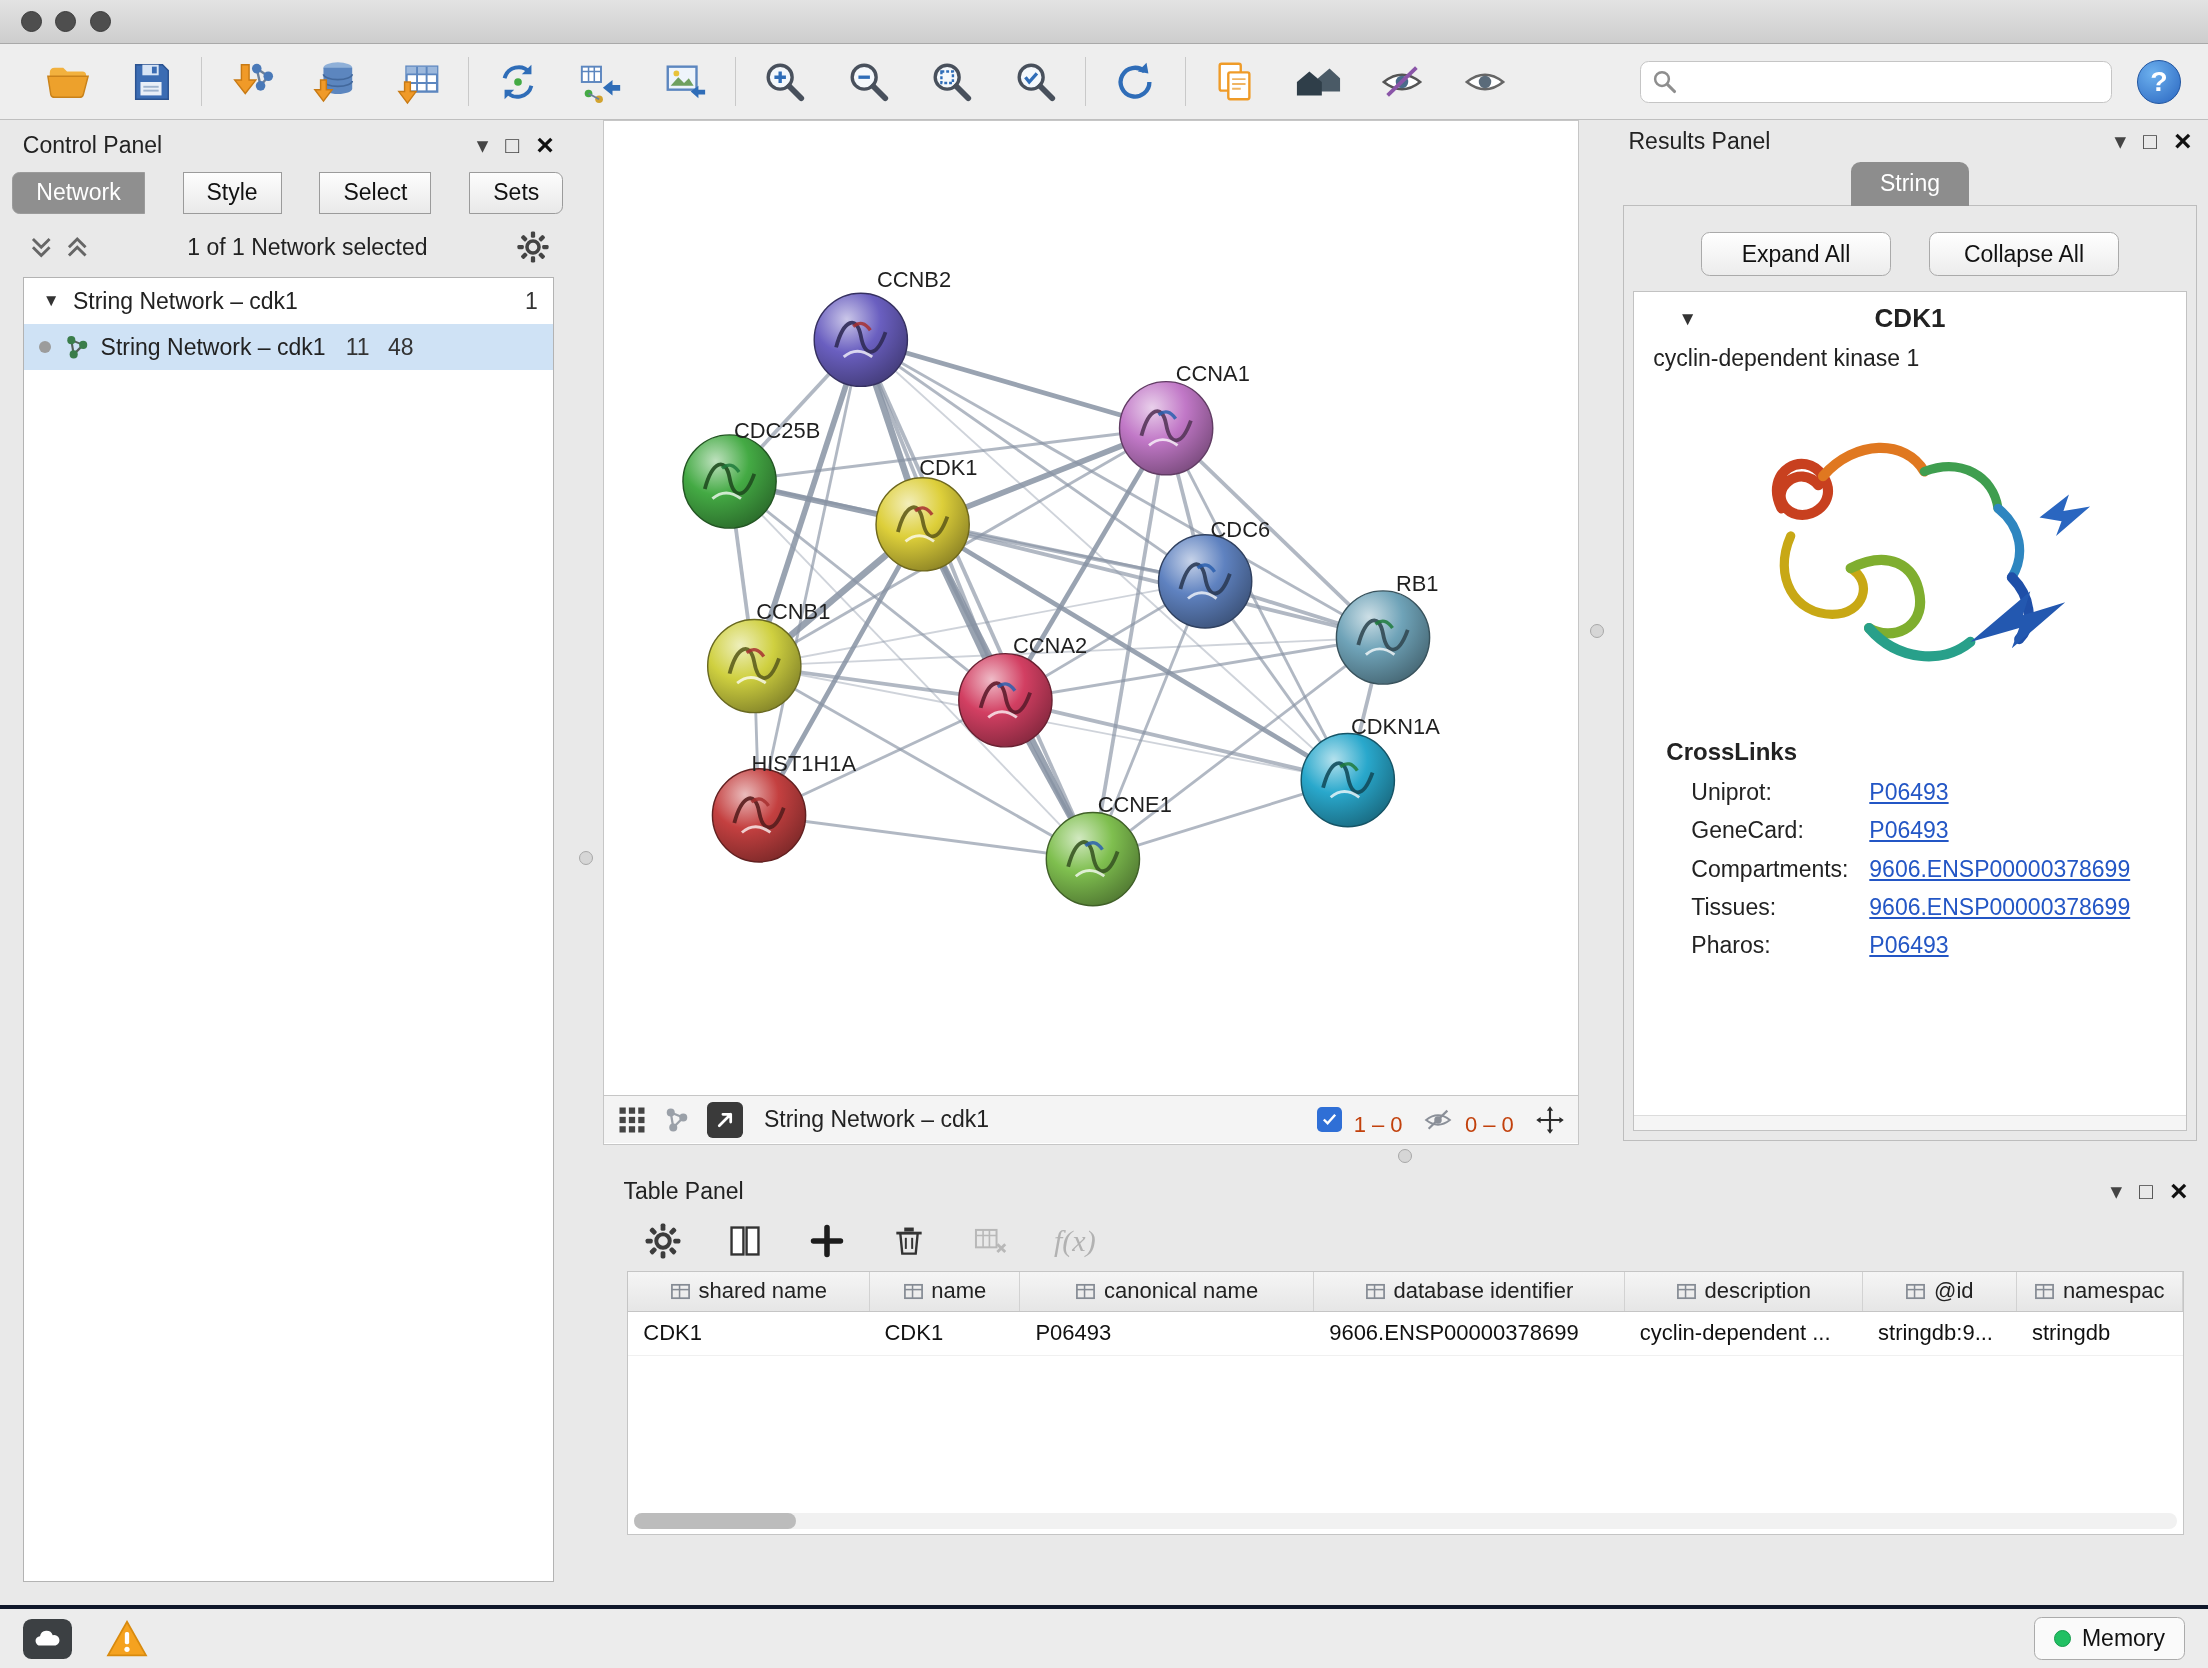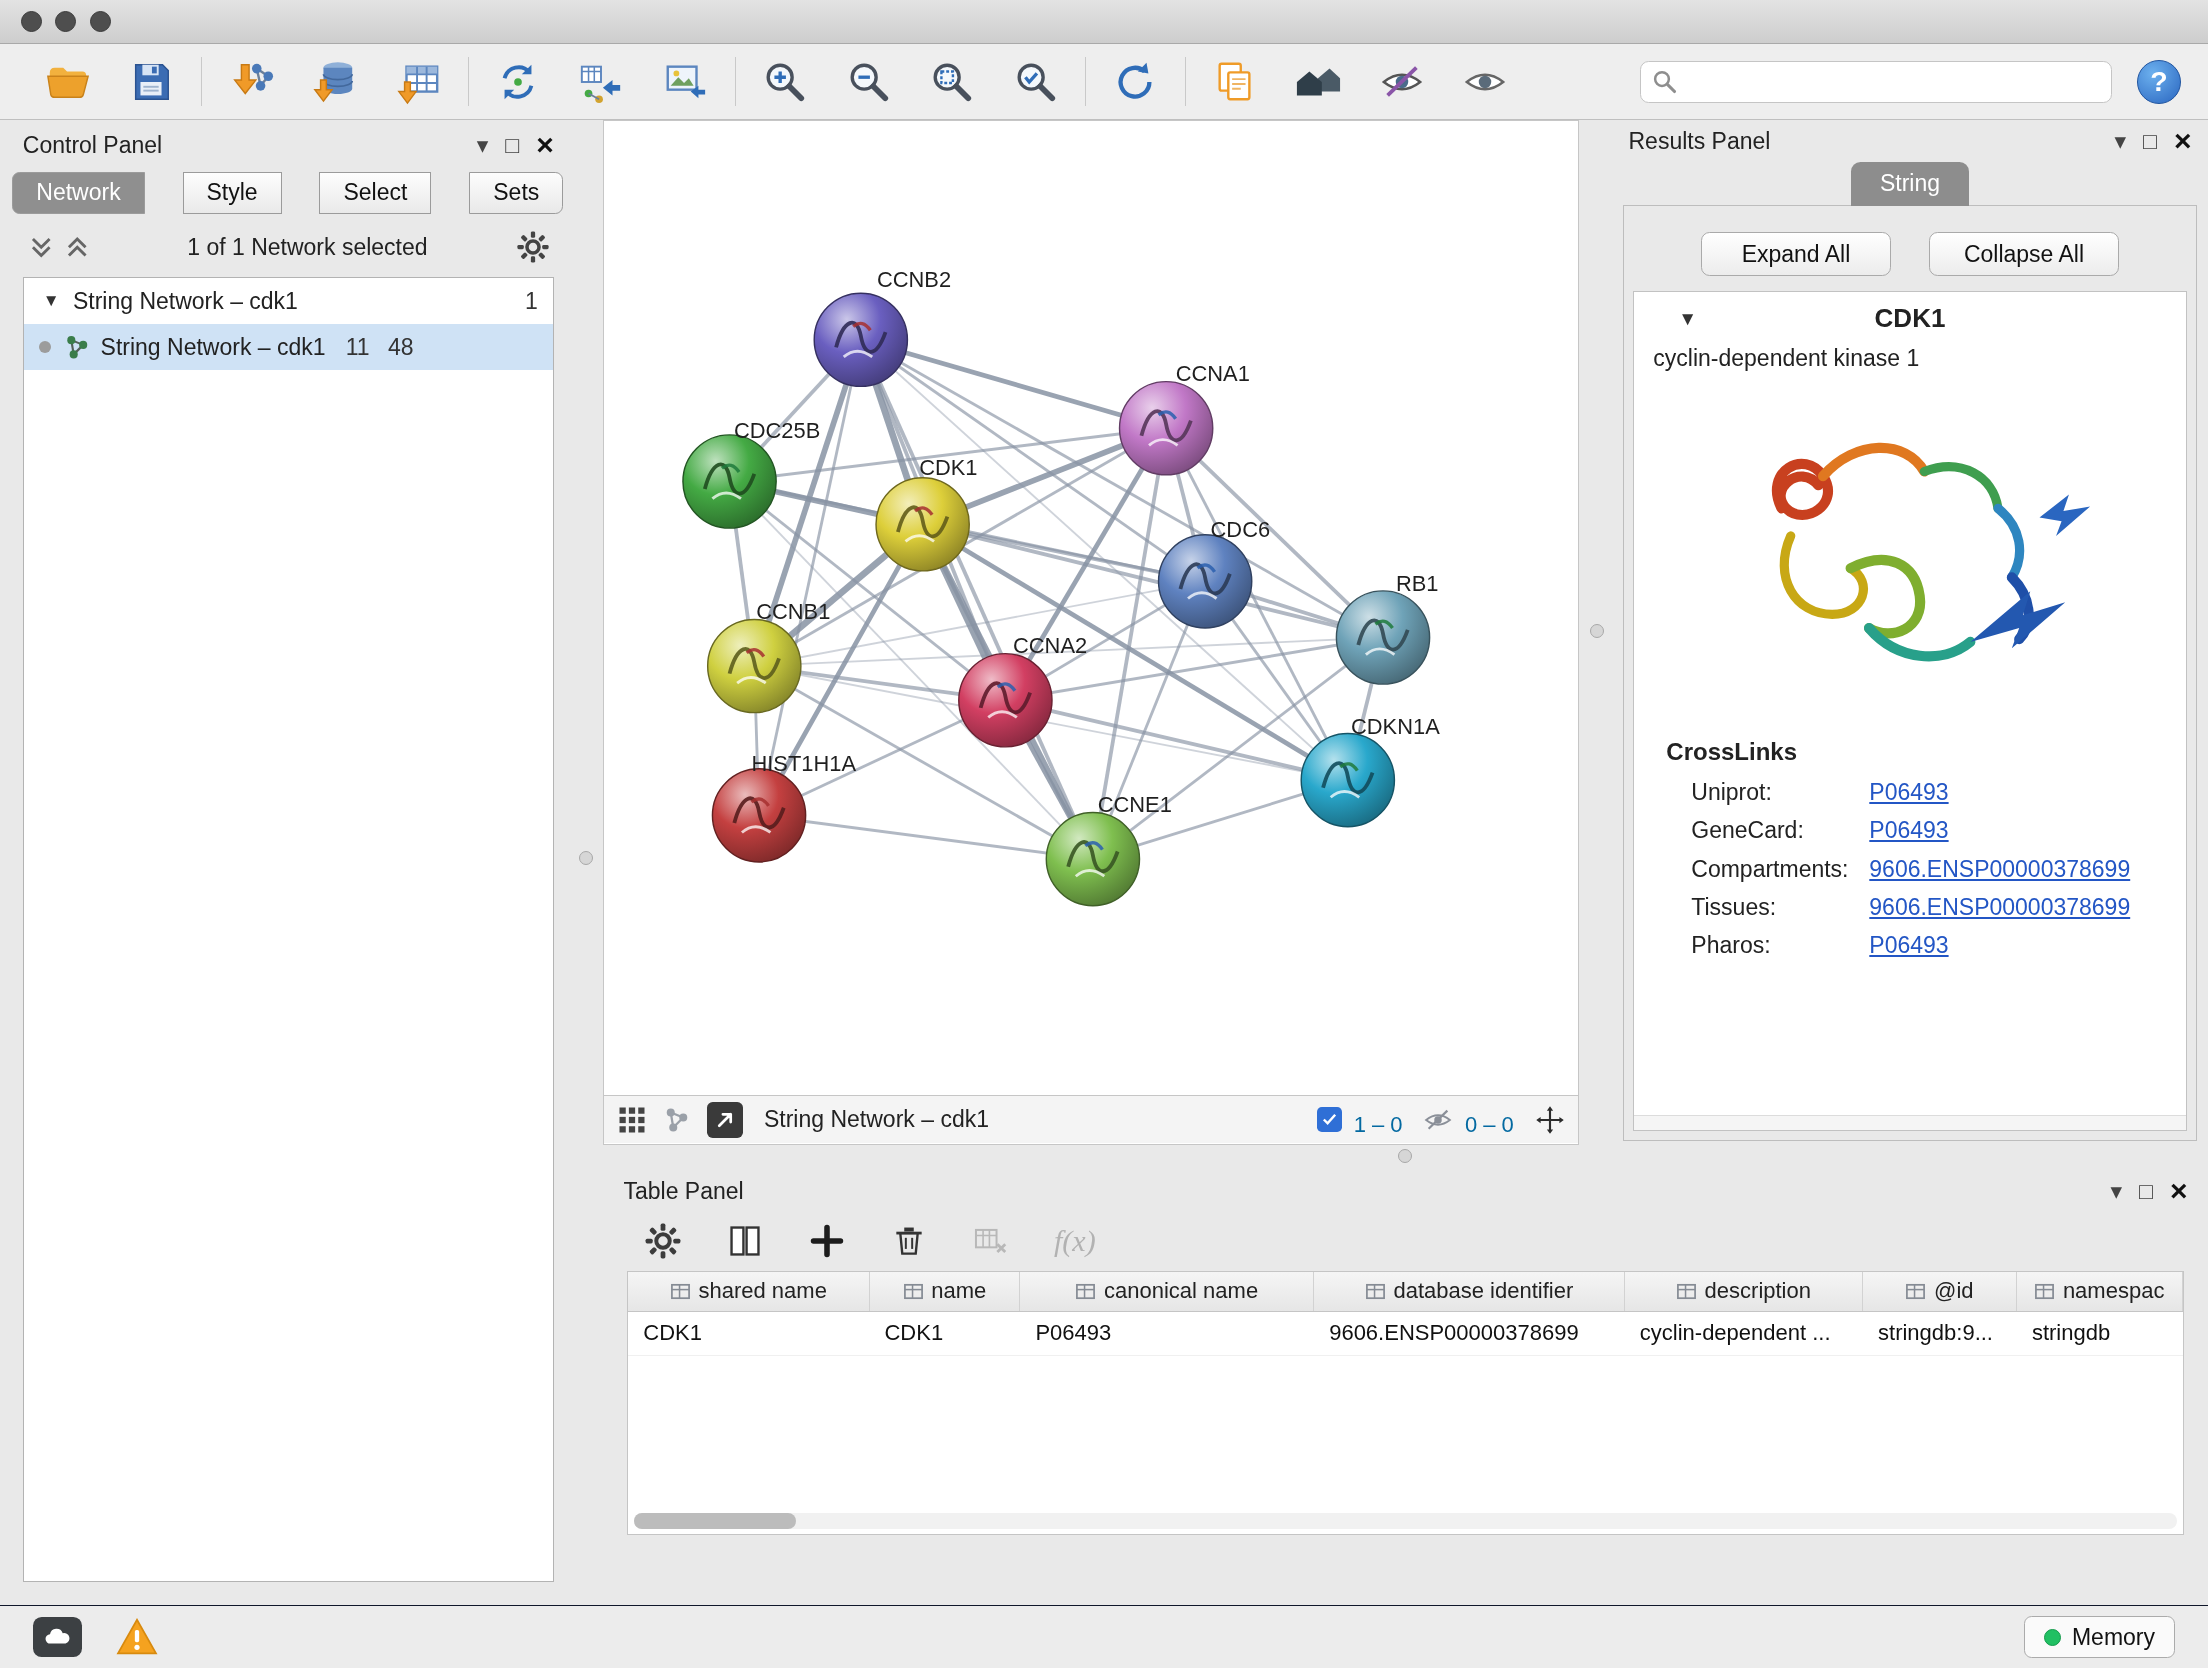--- a/index.html
+++ b/index.html
@@ -66,21 +66,21 @@
   .network-canvas { display:block; width:974px; height:974px; }
   .net-statusbar { height:48px; border-top:1px solid #c6c6c6; background:#f4f4f4;
     display:flex; align-items:center; padding:0 13.3px; gap:15px; }
   .ns-ic { width:30px; height:30px; }
   .birdseye { width:36px; height:36px; background:#3a3a3a; border-radius:5.7px; display:flex; align-items:center; justify-content:center; }
   .birdseye svg { width:25px; height:25px; }
   .net-name { font-size:23px; color:#222; margin-left:5.7px; }
   .ns-right { margin-left:auto; display:flex; align-items:center; gap:11.4px; }
   .chk { width:25px; height:25px; background:#2f6fd6; border-radius:4.8px; display:flex; align-items:center; justify-content:center; }
   .chk svg { width:17px; height:17px; }
-  .ns-count { font-size:22px; color:#0369a1; margin-right:9.5px;margin-top:11px; }
+  .ns-count { font-size:22px; color:#c2410c; margin-right:9.5px;margin-top:11px; }
 
   
   .results-panel { position:absolute; left:1619px; top:120px; width:582px; height:1027px; display:flex; flex-direction:column; }
   .string-tab-row { display:flex; justify-content:center; height:44px; margin-bottom:-1px; position:relative; z-index:2; }
   .string-tab { background:#8d8d8d; color:#fff; font-size:23px; padding:7.6px 28.5px; border-radius:9.5px 9.5px 0 0; }
   .results-box { flex:1; margin:0 3.8px 5.7px; border:1px solid #bdbdbd; background:#e9e9e9;
     display:flex; flex-direction:column; padding:15px 9.5px 9.5px; }
   .results-buttons { display:flex; justify-content:center; gap:38px; margin-bottom:15px; }
   .rb-btn { min-width:190px; height:44px; font-size:23px; font-family:inherit; color:#111;
     background:linear-gradient(#ffffff,#ececec); border:1px solid #aaa; border-radius:8.6px;margin-top:11px; }
@@ -109,21 +109,21 @@
   .th svg { width:21px; height:21px; flex:none; }
   .tbl-row { display:flex; height:44px; border-bottom:1px solid #f0f0f0; }
   .td { display:flex; align-items:center; padding-left:15px; font-size:22px; color:#111;
     overflow:hidden; white-space:nowrap; }
   .hscroll { position:absolute; left:5.7px; right:5.7px; bottom:4.8px; height:16px; background:#f1f1f1; border-radius:8.6px; }
   .hthumb { width:162px; height:16px; background:#bcbcbc; border-radius:8.6px; }
   .tbl-tabs { display:flex; justify-content:center; margin-top:17px; }
 
   
   .bottom-bar { position:absolute; left:0; top:1605px; width:100%; height:63px; background:#ececec;
-    border-top:1px solid #0f172a; display:flex; align-items:center; padding:0 33px; }
+    border-top:4px solid #0f172a; display:flex; align-items:center; padding:0 23px; }
   .cloud-btn { width:49px; height:40px; background:#3c4043; border-radius:8.6px; display:flex; align-items:center; justify-content:center; }
   .cloud-btn svg { width:32px; height:32px; }
   .warn { width:42px; height:38px; margin-left:34px; }
   .mem-btn { margin-left:auto; display:flex; align-items:center; gap:11.4px; background:#fafafa;
     border:1px solid #ababab; border-radius:7.6px; padding:6.7px 19px; font-size:23px; color:#111; }
   .mem-dot { width:17px; height:17px; border-radius:50%; background:#21c063; border:1px solid #159b4c; }
 
   .handle { position:absolute; width:14.3px; height:14.3px; border-radius:50%; background:#d6d6d6; border:1px solid #a8a8a8; }
 </style>
 </head>

